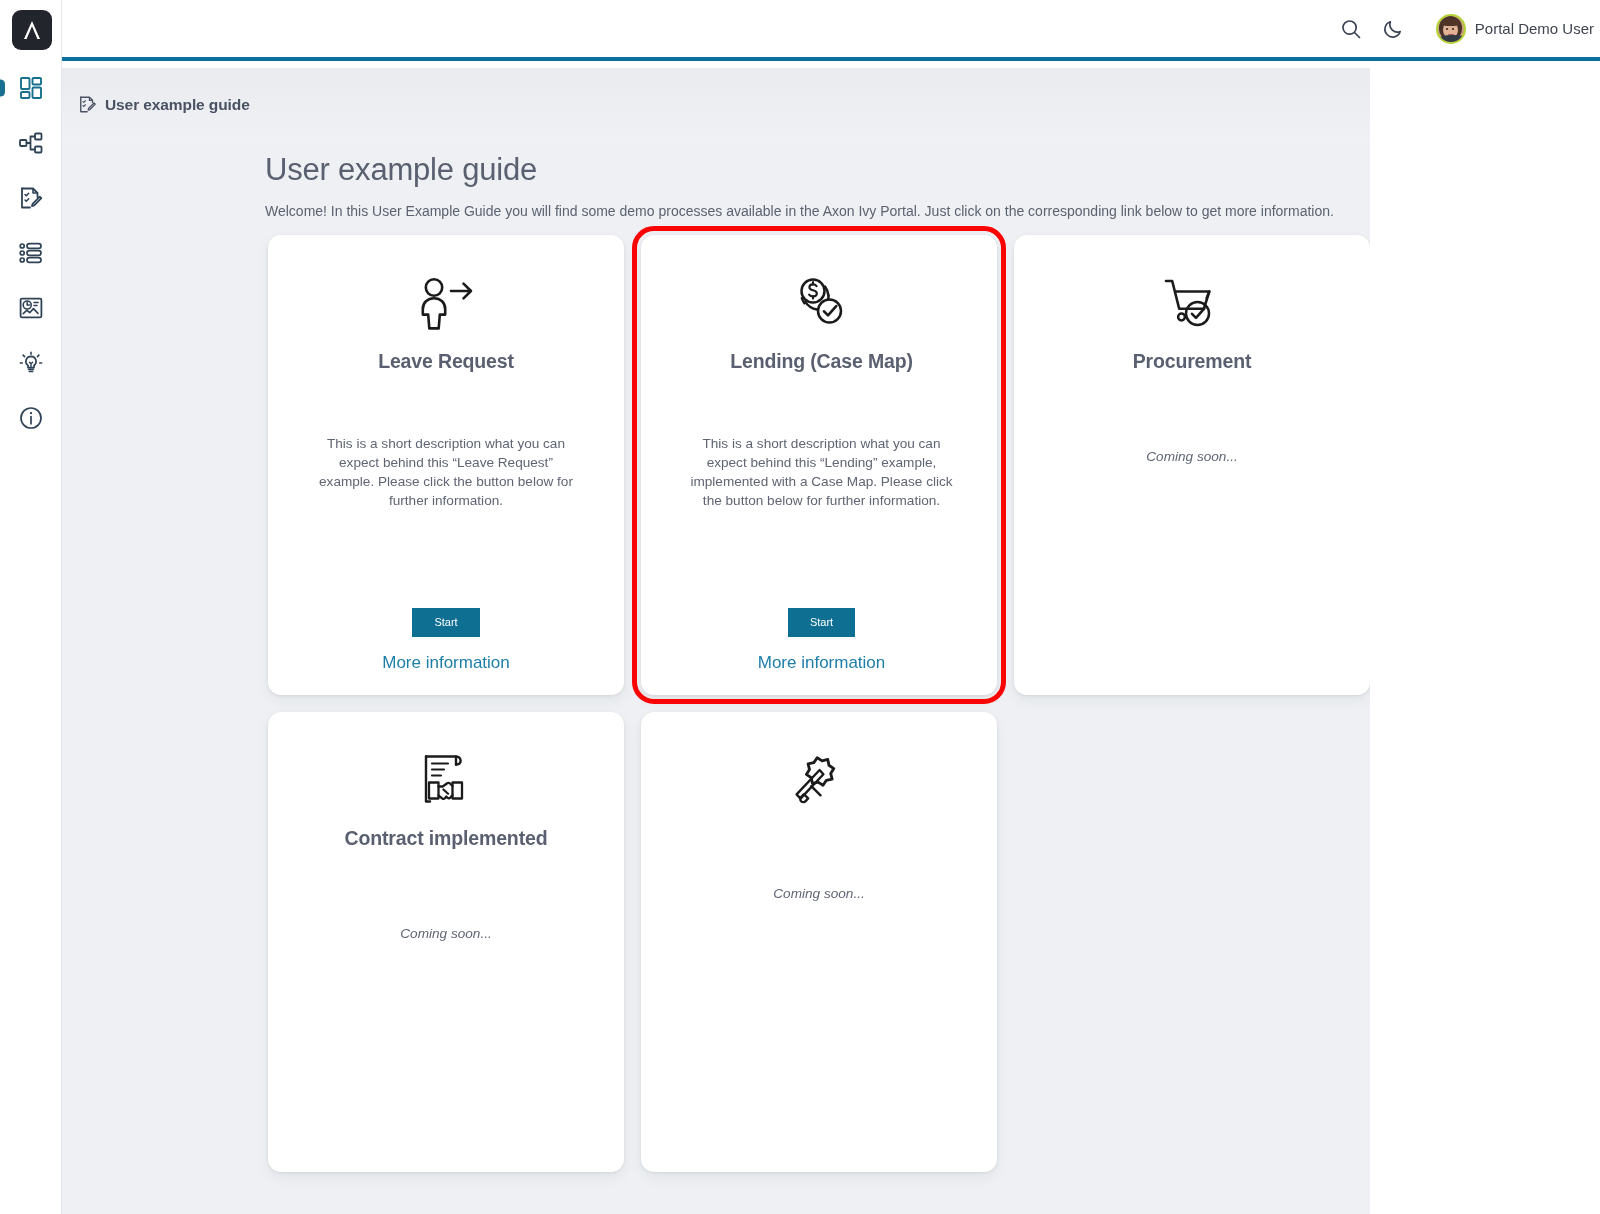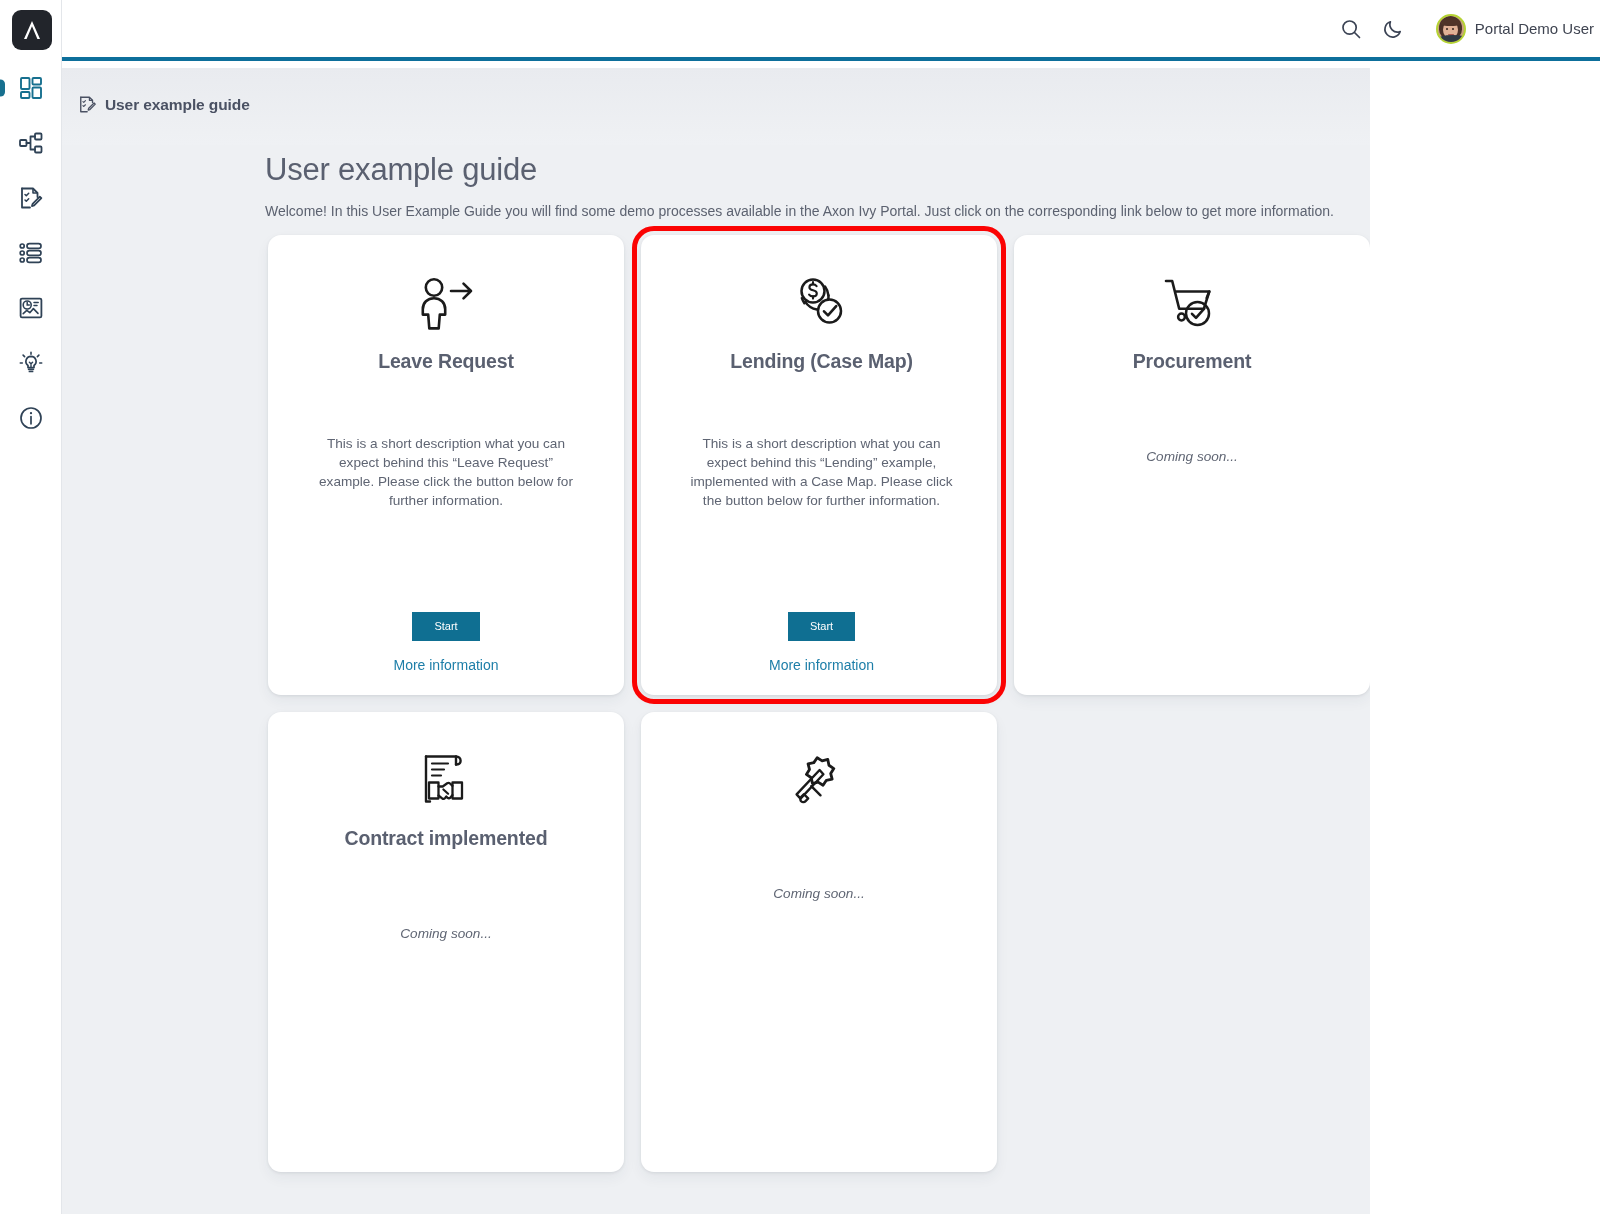--- a/index.html
+++ b/index.html
@@ -276,21 +276,21 @@
     border: none;
     border-radius: 0;
     font-family: "Liberation Sans", sans-serif;
     font-size: 11px;
     padding: 8px 22px;
     cursor: pointer;
     line-height: 1.2;
   }
   .more-link {
     margin-top: 16px;
-    font-size: 14px;
+    font-size: 17px;
     color: #1d7ea8;
     cursor: pointer;
     text-decoration: none;
   }
 </style>
 </head>
 <body>
 
 <div id="rail">
 

